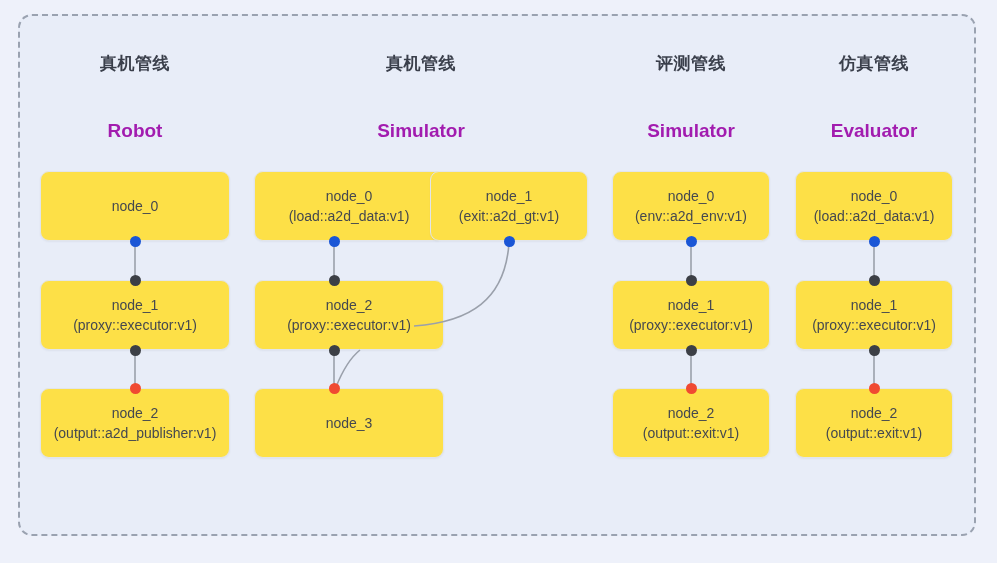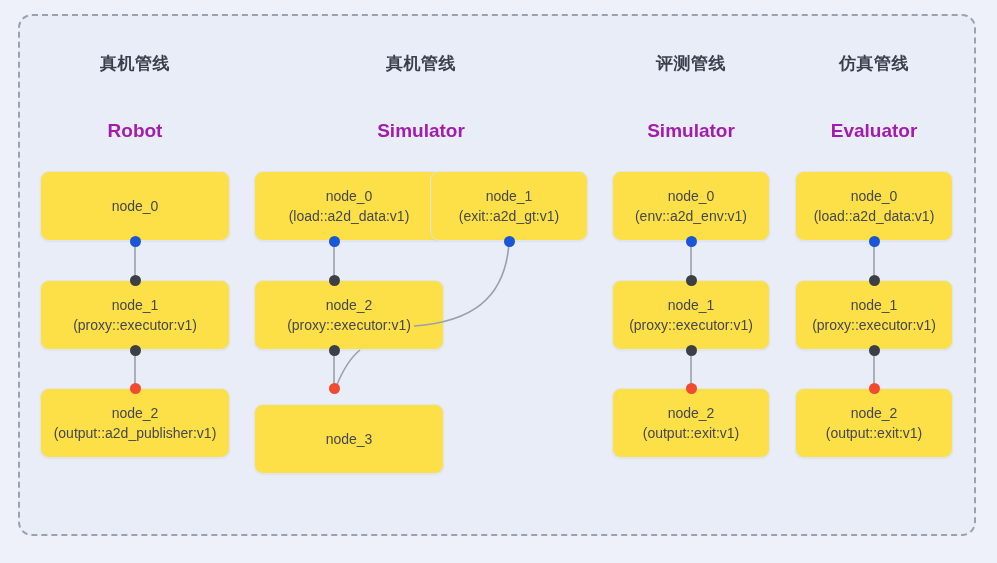--- a/index.html
+++ b/index.html
@@ -150,21 +150,21 @@
   </div>
 
   <div class="node" style="left:254px; top:171px;">
     <div class="n-name">node_0</div>
     <div class="n-type">(load::a2d_data:v1)</div>
   </div>
   <div class="node" style="left:254px; top:280px;">
     <div class="n-name">node_2</div>
     <div class="n-type">(proxy::executor:v1)</div>
   </div>
-  <div class="node" style="left:254px; top:388px;margin-top:16px;">
+  <div class="node" style="left:254px; top:388px;">
     <div class="n-name">node_3</div>
   </div>
   <div class="node narrow" style="left:430px; top:171px;">
     <div class="n-name">node_1</div>
     <div class="n-type">(exit::a2d_gt:v1)</div>
   </div>
 
   <div class="port blue" style="left:334px; top:241px;"></div>
   <div class="port dark" style="left:334px; top:280px;"></div>
   <div class="port dark" style="left:334px; top:350px;"></div>

